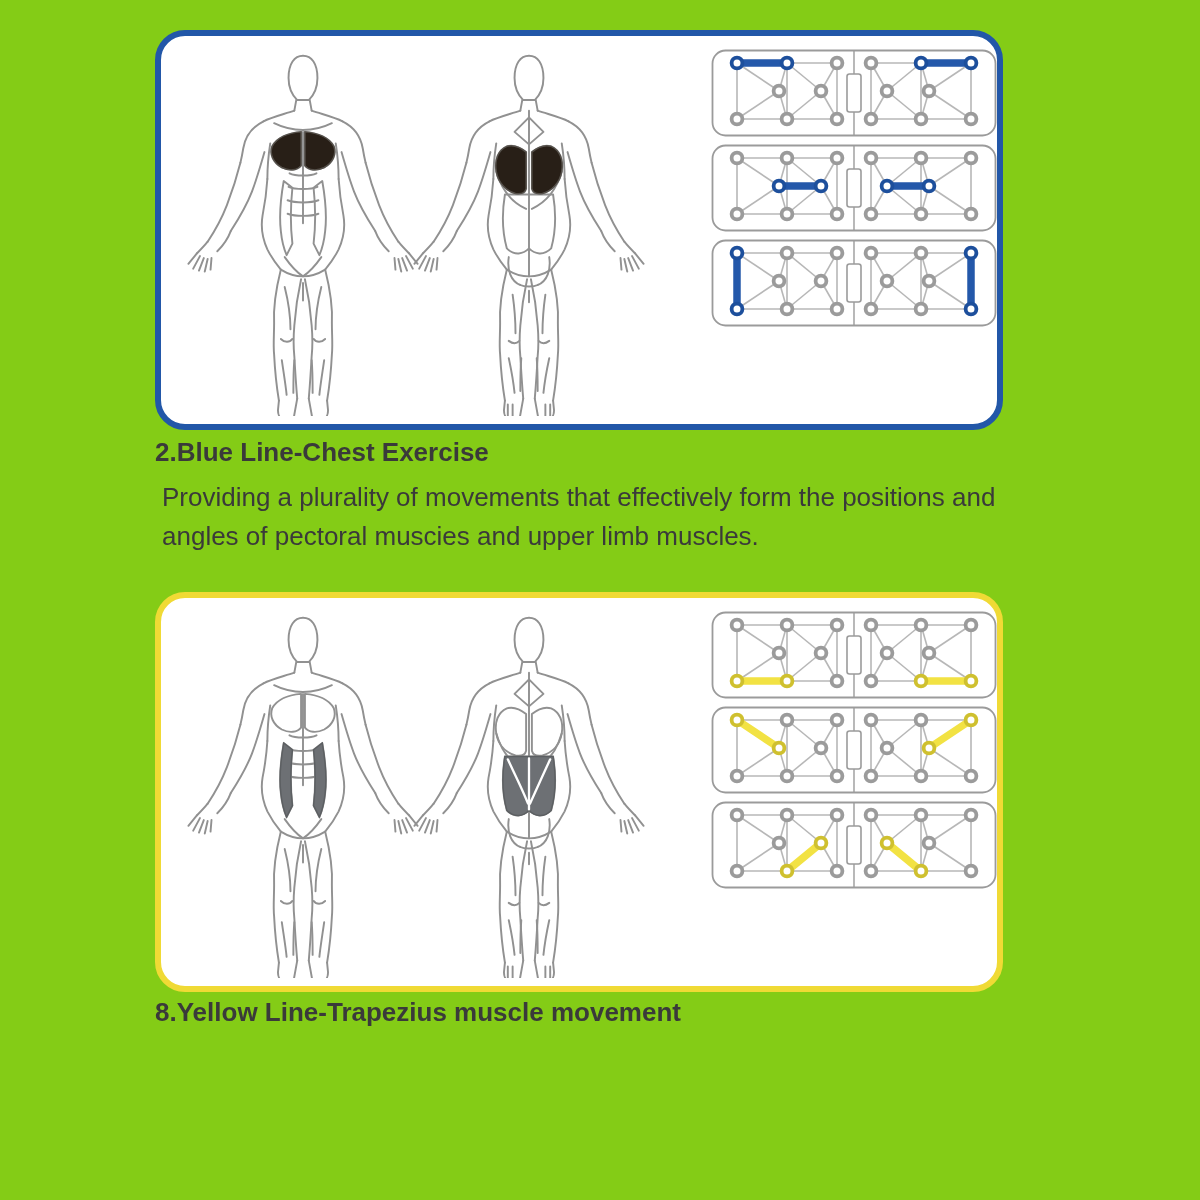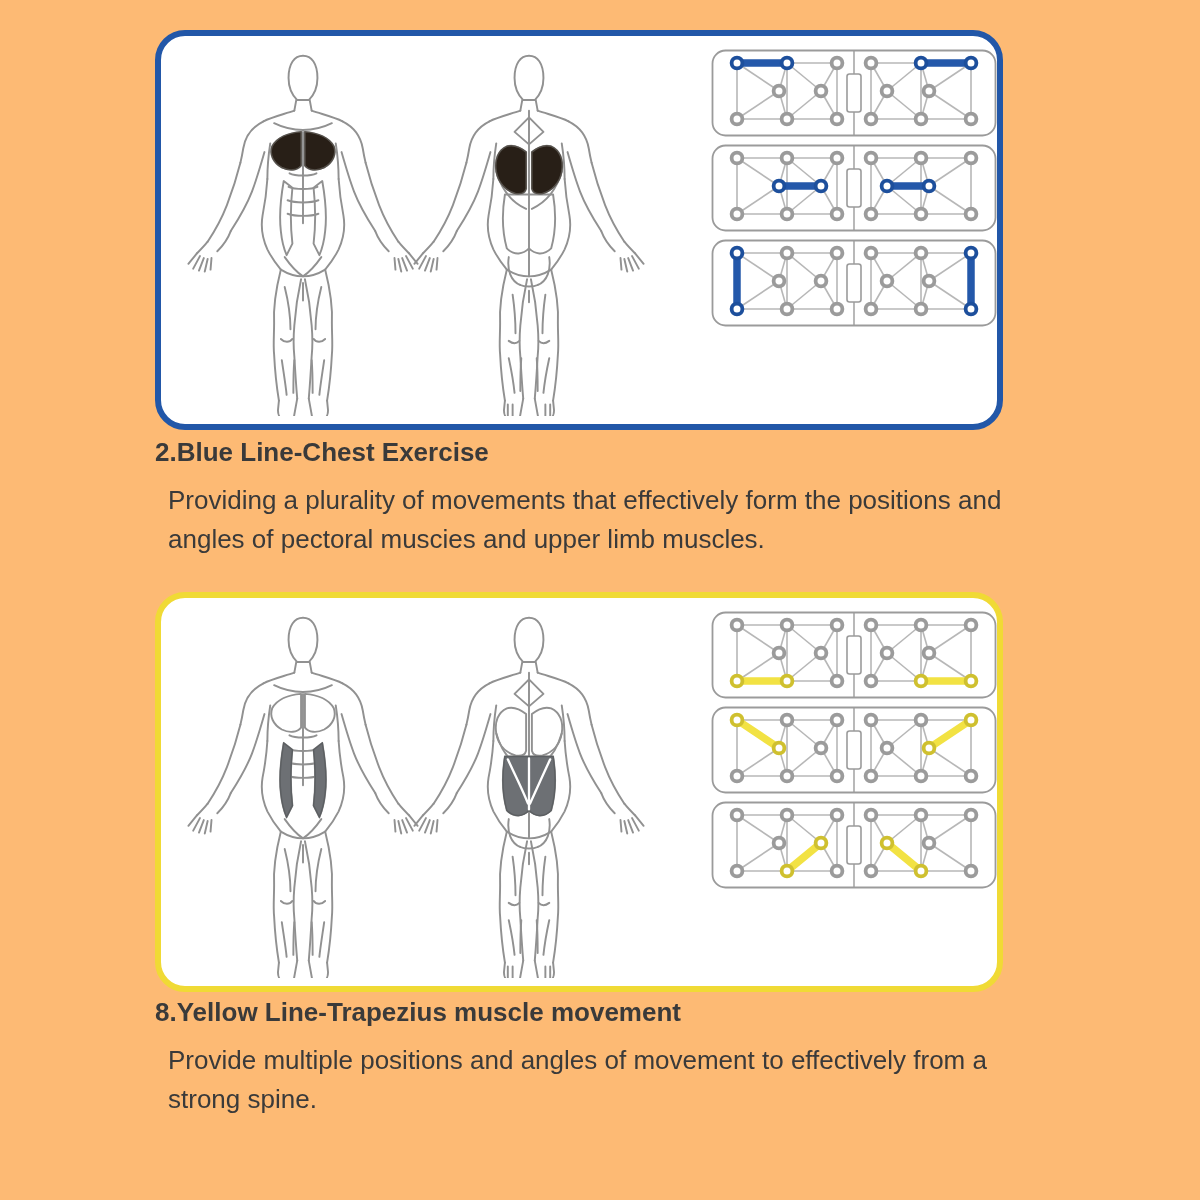--- a/index.html
+++ b/index.html
@@ -11,21 +11,21 @@
   #panel-1{top:592px;}
   .body-svg{position:absolute;top:14px;width:232px;height:366px;}
   .body-svg.front{left:26px;}
   .body-svg.back{left:252px;}
   .boards{position:absolute;left:550px;top:13px;width:286px;display:flex;
           flex-direction:column;gap:7px;}
   .caption{position:absolute;left:155px;width:905px;color:#3a3a3a;}
   #caption-0{top:437px;}
   #caption-1{top:997px;}
   .caption h2{margin:0 0 10px 0;font-size:26px;font-weight:600;letter-spacing:0;}
-  .caption p{margin:13px;font-size:26px;font-weight:500;line-height:39px;}
+  .caption p{margin:7px;font-size:26px;font-weight:500;line-height:39px;}
   .hl-dark{color:var(--hl-dark,#281f17);}
   .hl-gray{color:var(--hl-gray,#6d7074);}
 </style>
 </head>
 <body>
 
 <svg width="0" height="0" style="position:absolute" aria-hidden="true">
   <defs>
     <g id="fig-front" stroke="#919191" stroke-width="2" fill="none" stroke-linecap="round" stroke-linejoin="round">
       <path d="M105,29 C105,14 111,6 120,6 C129,6 135,14 135,29 C135,39 131,47 126,52 L114,52 C109,47 105,39 105,29 Z"></path>
@@ -112,21 +112,21 @@
       <path d="M97,100 C88,104 84,114 86,126 C88,138 96,146 106,149 C112,150 116,148 117,144 L117,106 C111,101 104,98 97,100 Z"></path>
       <path d="M143,100 C152,104 156,114 154,126 C152,138 144,146 134,149 C128,150 124,148 123,144 L123,106 C129,101 136,98 143,100 Z"></path>
     </g>
     <g id="fig-back-lumbar">
       <path fill="currentColor" stroke="#5c5f62" stroke-width="1.5" d="M95,150 L145,150 C148,168 148,188 143,206 C135,214 126,212 120,206 C114,212 105,214 97,206 C92,188 92,168 95,150 Z"></path>
       <path fill="none" stroke="#ffffff" stroke-width="2.4" stroke-linecap="round" d="M120,152 L120,205 M98,153 C106,170 114,186 119,199 M142,153 C134,170 127,186 121,199"></path>
     </g>
   </defs>
 </svg>
 
-<div id="page" style="background: #fdba74;">
+<div id="page" style="background: #84cc16;">
 
   <div class="panel" id="panel-0" style="border-color: rgb(34, 87, 168);">
     <svg class="body-svg front" viewBox="0 0 240 380">
       <use href="#fig-front"></use>
       <use href="#fig-front-chest" class="hl-dark"></use>
     </svg>
     <svg class="body-svg back" viewBox="0 0 240 380">
       <use href="#fig-back"></use>
       <use href="#fig-back-upper" class="hl-dark"></use>
     </svg>
@@ -489,16 +489,15 @@
             <circle cx="26" cy="38" r="5.4" fill="#ffffff" stroke="#cfc02f" stroke-width="3.8"></circle>
             <circle cx="68" cy="38" r="5.4" fill="#ffffff" stroke="#9b9b9b" stroke-width="3.8"></circle>
           </g>
       <rect x="136" y="25" width="14" height="38" rx="2.5" fill="#ffffff" stroke="#9b9b9b" stroke-width="1.6"></rect>
     </svg>
       </div>
   </div>
 
   <div class="caption" id="caption-1" style="color: rgb(58, 58, 58);">
     <h2>8.Yellow Line-Trapezius muscle movement</h2>
-    <p>Provide multiple positions and angles of movement to effectively from a strong spine.</p>
   </div>
 
 </div>
 
 </body></html>

